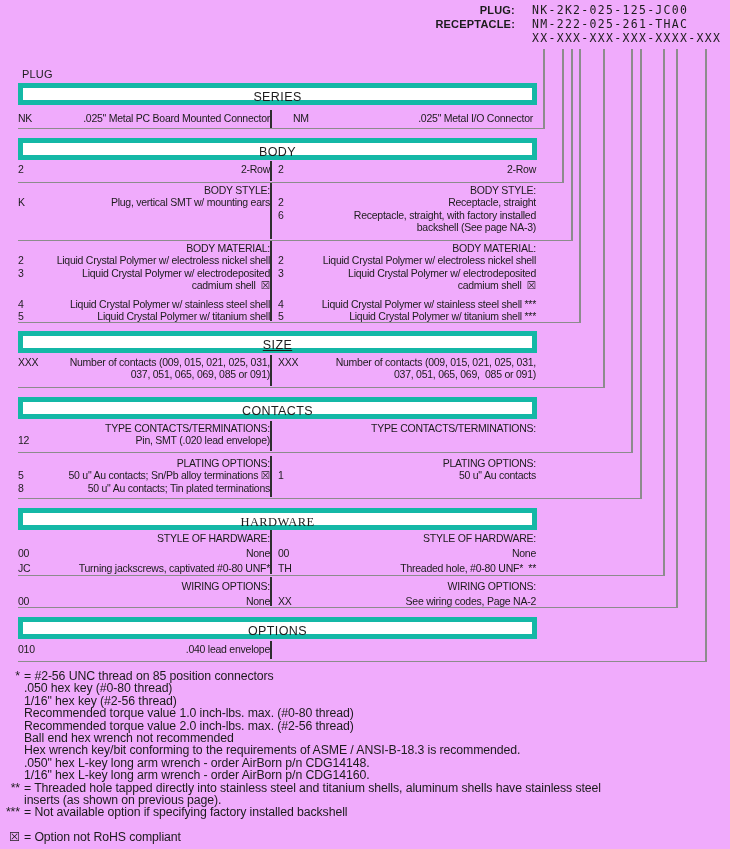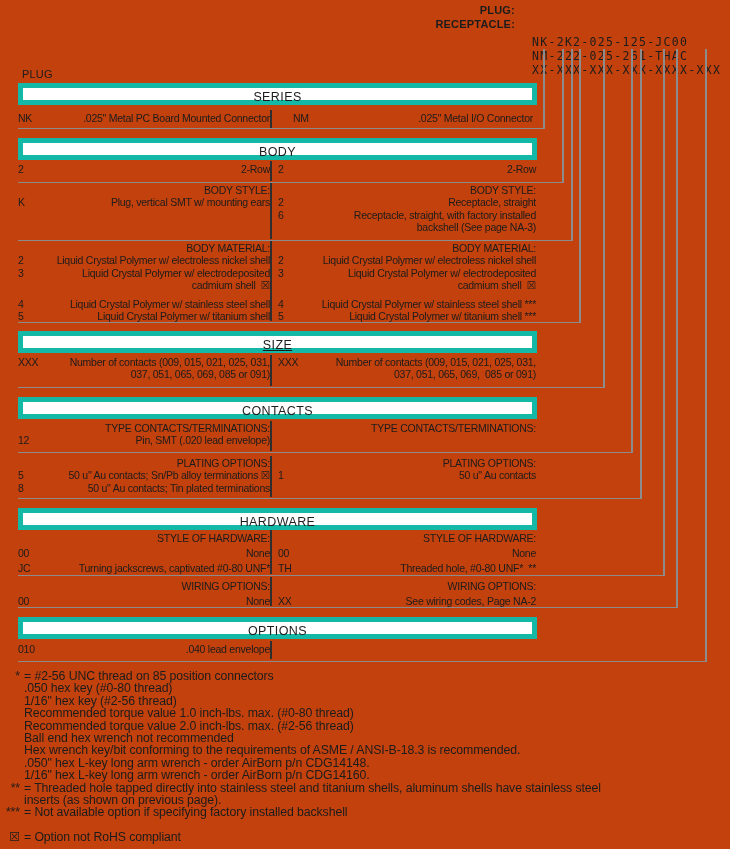--- a/index.html
+++ b/index.html
@@ -1,25 +1,25 @@
 <!DOCTYPE html>
 <html><head>
 <meta charset="utf-8">
 <style>
   * { margin:0; padding:0; box-sizing:border-box; }
   html,body { background:#ffffff; }
   .page {
-    position:relative; width:730px; height:849px; background:#c2410c;
+    position:relative; width:730px; height:849px; background:#f0abfc;
     font-family:"Liberation Sans", sans-serif; color:#1c1c1c; overflow:hidden;
   }
   
   .pn-label { position:absolute; left:300px; width:215px; text-align:right;
     font-weight:bold; font-size:11px; letter-spacing:.2px; line-height:13px; }
   .pn-val { position:absolute; left:532px; font-family:"DejaVu Sans Mono", monospace;
-    font-size:11.5px; letter-spacing:1.3px; line-height:13px; white-space:pre;margin-top:32px; }
+    font-size:11.5px; letter-spacing:1.3px; line-height:13px; white-space:pre; }
   
   .bar { position:absolute; left:18px; width:519px; height:22px;
     border:5px solid #14b8a6; background:#fff; text-align:center;
     font-size:12.5px; letter-spacing:.4px; line-height:18px; }
   
   .colhead { position:absolute; font-size:11px; letter-spacing:.2px; }
   
   .grp { position:absolute; font-size:10.5px; letter-spacing:-0.25px; }
   .grp .ln { display:flex; line-height:12.4px;justify-content:space-between; }
   .grp.lh15 .ln { line-height:15px;gap:32px; }
@@ -247,21 +247,21 @@
         <span class="code"></span>
         <span class="txt">PLATING OPTIONS:</span>
       </div>
       <div class="ln">
         <span class="code">1</span>
         <span class="txt">50 u" Au contacts</span>
       </div>
     </div>
   <div class="cdiv" style="top:456px; height:41px;"></div>
 
-  <div class="bar" style="top:508px;">HARDWARE</div>
+  <div class="bar" style="top:508px;font-family:Liberation Serif, serif;">HARDWARE</div>
   <div class="grp lh15" style="left:18px; top:531px; width:252px;">
       <div class="ln">
         <span class="code"></span>
         <span class="txt">STYLE OF HARDWARE:</span>
       </div>
       <div class="ln">
         <span class="code">00</span>
         <span class="txt">None</span>
       </div>
       <div class="ln">

